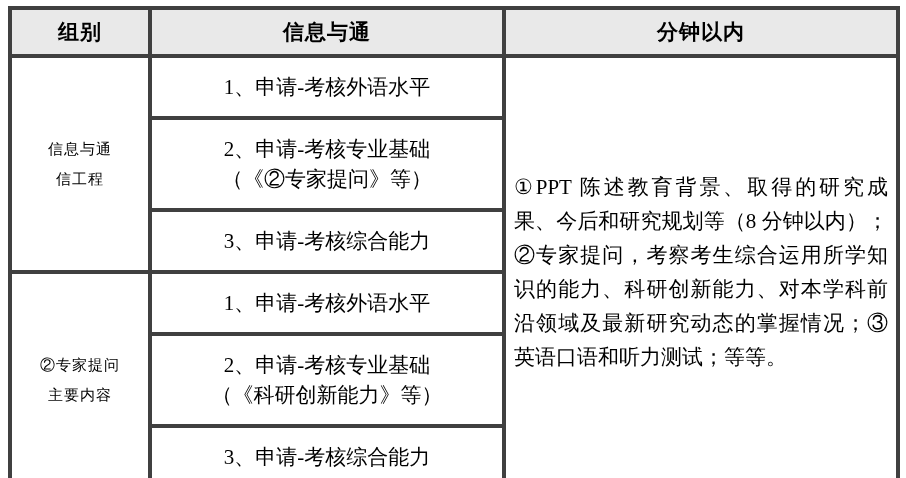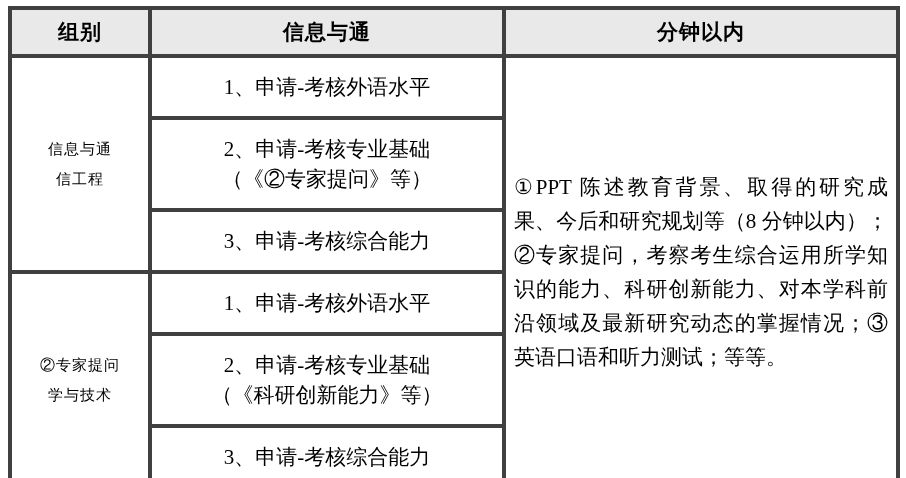--- a/index.html
+++ b/index.html
@@ -112,21 +112,21 @@
         </td>
       </tr>
       <tr>
         <td class="subject-cell row-h-3">
           <span>3、申请-考核综合能力</span>
         </td>
       </tr>
       <tr>
         <td class="group-cell" rowspan="3">
           <span>②专家提问</span><br>
-          <span>学与技术</span>
+          <span>主要内容</span>
         </td>
         <td class="subject-cell row-h-1">
           <span>1、申请-考核外语水平</span>
         </td>
       </tr>
       <tr>
         <td class="subject-cell row-h-2">
           <span>2、申请-考核专业基础</span>
           <span class="line2">（《科研创新能力》等）</span>
         </td>

